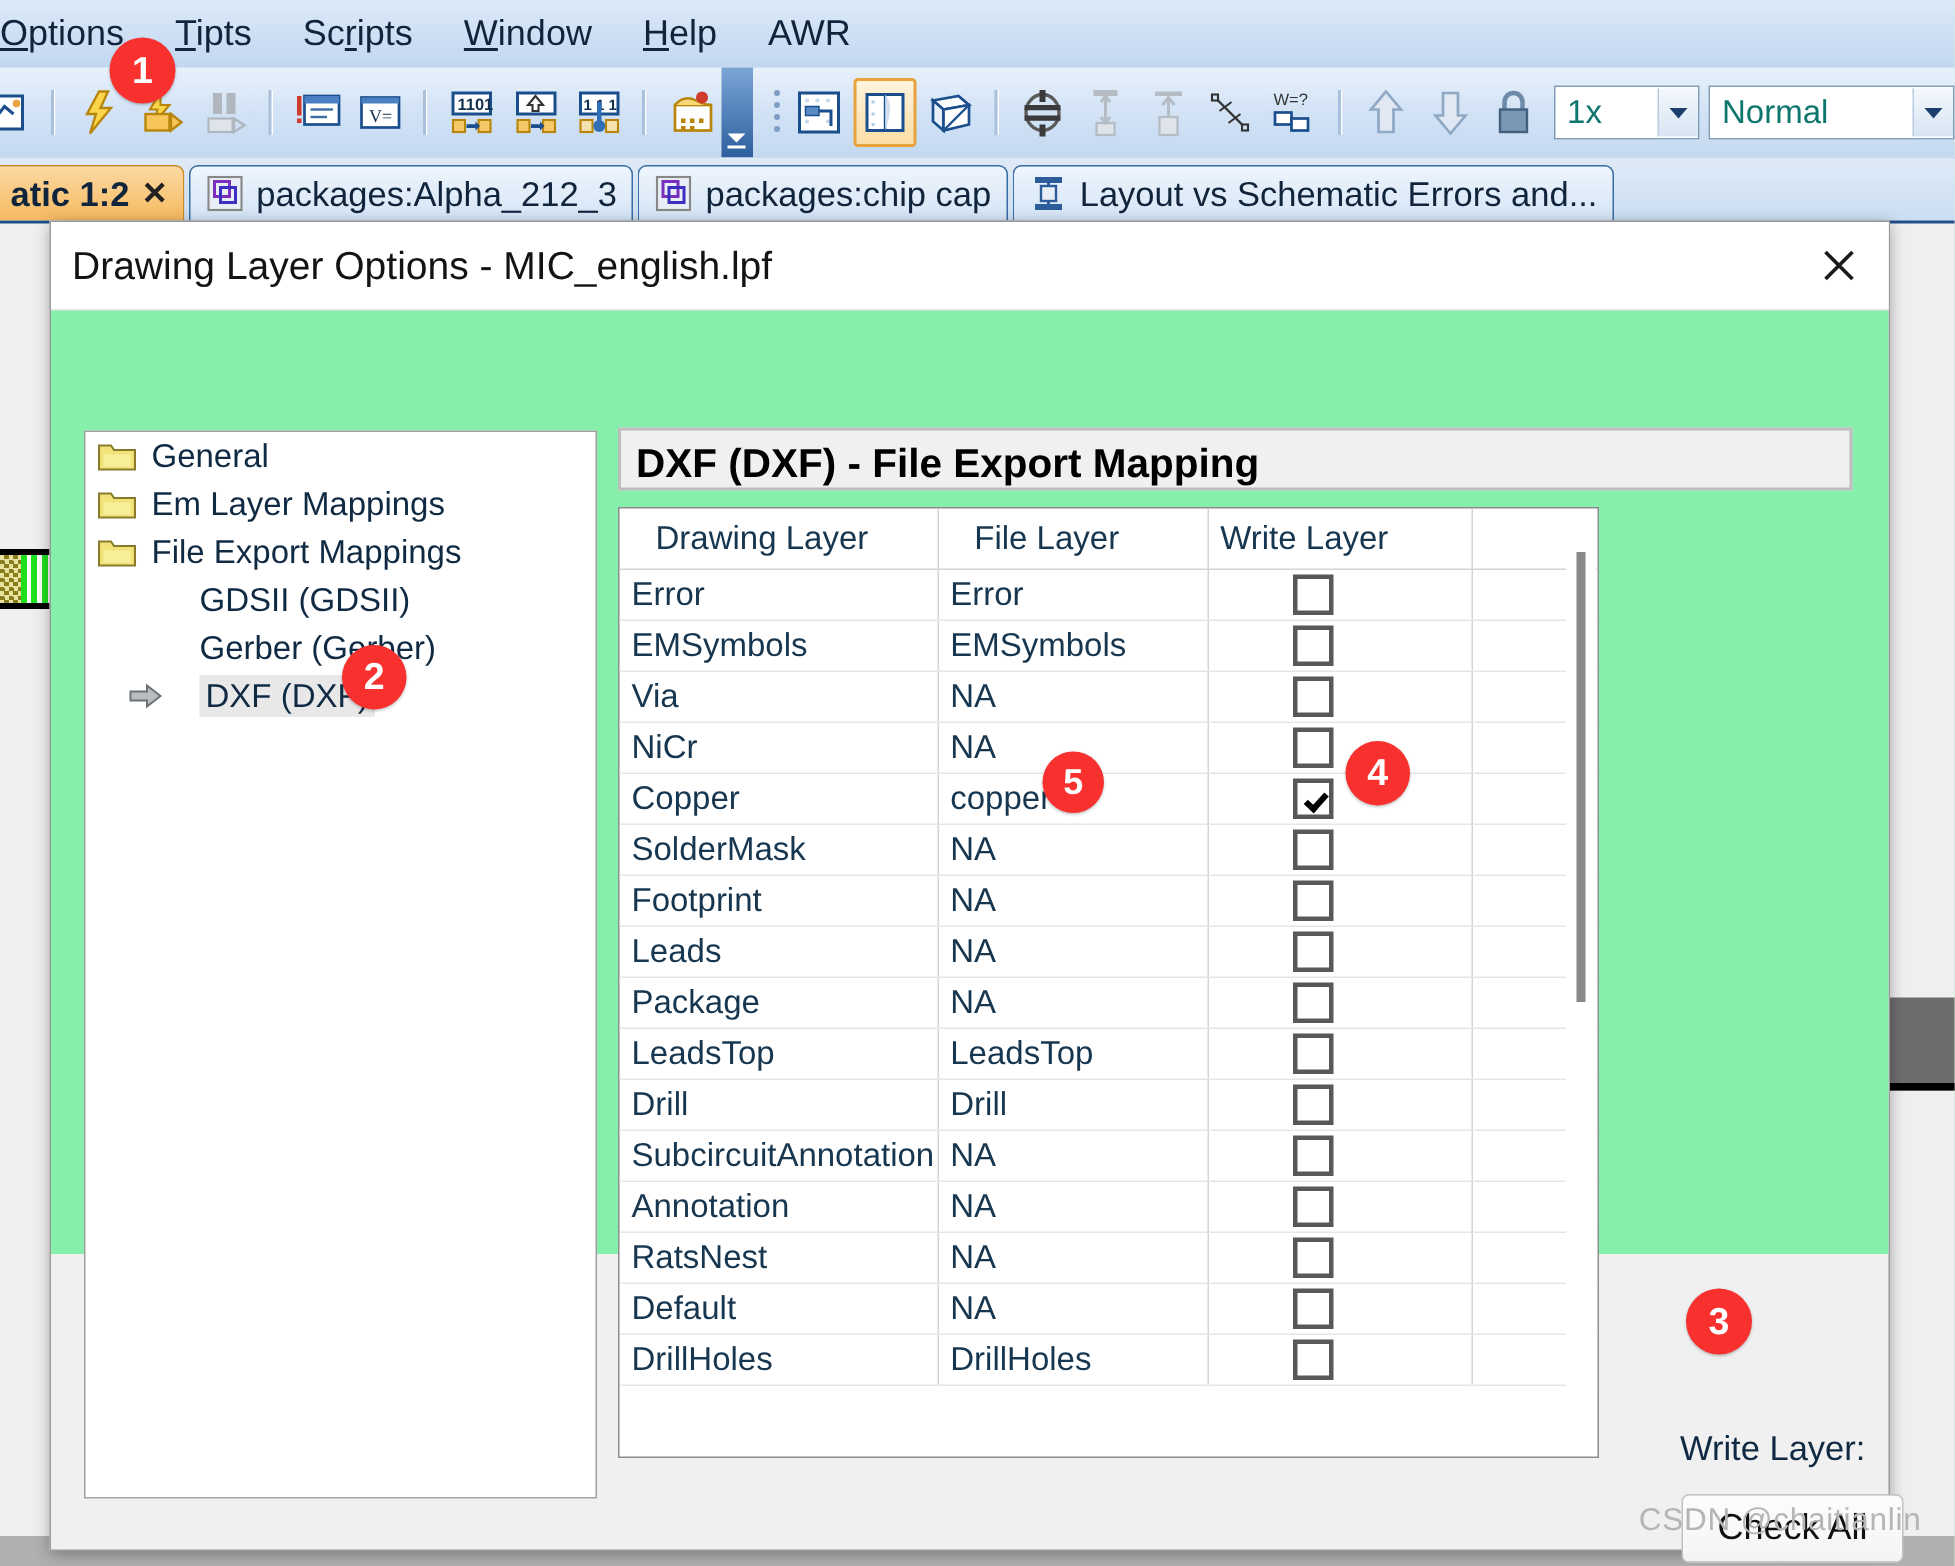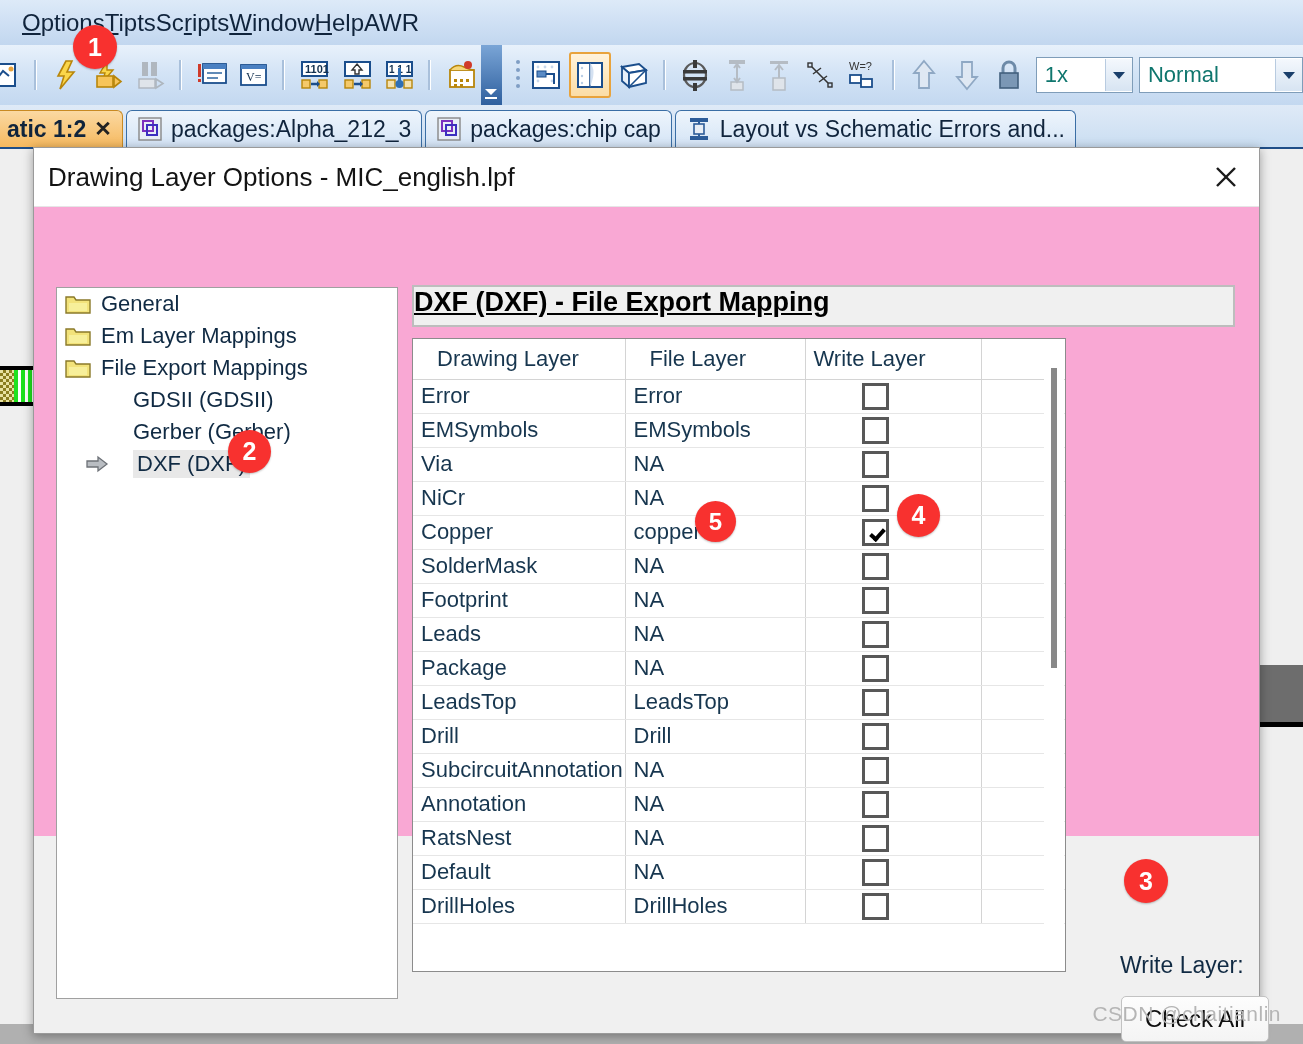--- a/index.html
+++ b/index.html
@@ -11,21 +11,21 @@
 
   
   #app-bg{position:absolute;inset:0;background:#efefef;}
 
   .menubar{
     position:absolute;left:0;top:0;width:1303px;height:45px;
     background:linear-gradient(to bottom,#ddeaf8 0%,#cfe0f4 50%,#c2d7ef 100%);
     border-bottom:1px solid #a8c0dd;
   }
   .menubar .menu-items{
-    display:flex;align-items:center;height:45px;padding-left:22px;
+    display:flex;align-items:center;height:45px;gap:34px;
   }
   .menu-item{
     font-size:24px;color:#10243c;white-space:nowrap;cursor:default;
   }
   .menu-item u{text-decoration:underline;}
 
   .toolbar{
     position:absolute;left:0;top:45px;width:1303px;height:60px;
     background:linear-gradient(to bottom,#e8f1fb 0%,#d4e4f6 45%,#c3d8f0 100%);
     border-bottom:1px solid #9fb8d8;
@@ -80,39 +80,39 @@
   }
   .dlg-title{
     height:58px;background:#ffffff;display:flex;align-items:center;
     padding-left:14px;border-bottom:1px solid #e6e6e6;position:relative;
   }
   .dlg-title .t{font-size:26px;color:#131313;}
   .dlg-close{
     position:absolute;right:0;top:0;width:66px;height:58px;
     display:flex;align-items:center;justify-content:center;background:#ffffff;
   }
-  .dlg-body{position:relative;height:629px;background:#f9a8d4;}
+  .dlg-body{position:relative;height:629px;background:#86efac;}
 
   .tree{
     position:absolute;left:22px;top:80px;width:340px;height:710px;
     background:#fff;border:1px solid #a0a0a0;overflow:hidden;
   }
   .tree-row{
     display:flex;align-items:center;height:32px;padding-left:8px;font-size:22px;color:#102a43;
     white-space:nowrap;
   }
   .tree-row.child{padding-left:76px;}
   .tree-row.selected .label{background:#e8e8e8;padding:1px 4px;}
   .folder{width:26px;height:22px;margin-right:10px;flex:none;}
   .arrow-marker{width:24px;height:20px;margin-left:-48px;margin-right:24px;flex:none;}
 
   .panel-head{
     position:absolute;left:378px;top:78px;width:823px;height:42px;
-    background:#f0f0f0;border:2px solid #bdbdbd;display:flex;align-items:flex-start;
-    box-sizing:border-box;text-decoration:underline;
+    background:#f0f0f0;border:2px solid #bdbdbd;display:flex;align-items:flex-end;
+    padding-left:10px;box-sizing:border-box;
   }
   .panel-head span{font-size:27px;font-weight:bold;color:#000;}
 
   .grid-wrap{
     position:absolute;left:378px;top:131px;width:652px;height:632px;
     background:#fff;border:1px solid #8c8c8c;overflow:hidden;
   }
   table.grid{border-collapse:collapse;width:100%;table-layout:fixed;}
   table.grid td,table.grid th{
     border-right:1px solid #d4d4d4;border-bottom:1px solid #e6e6e6;

